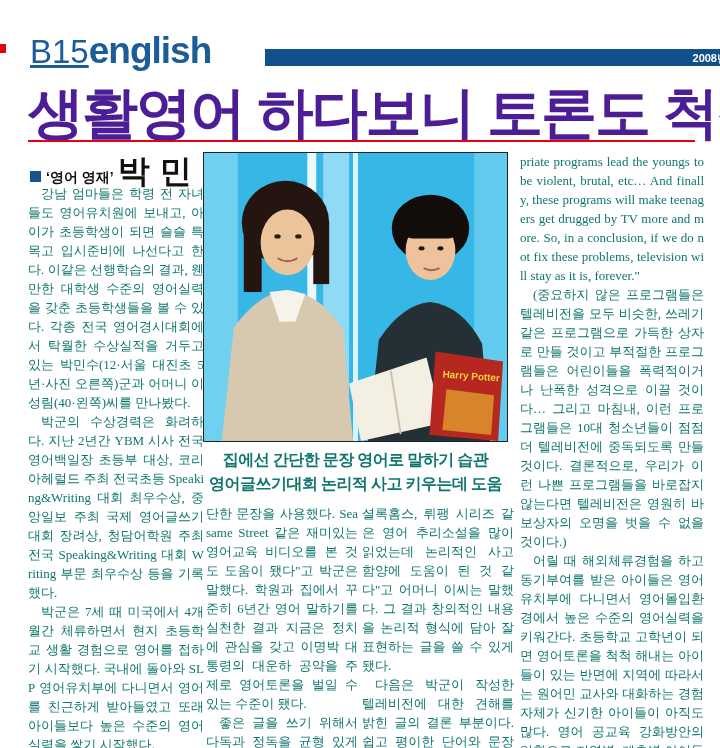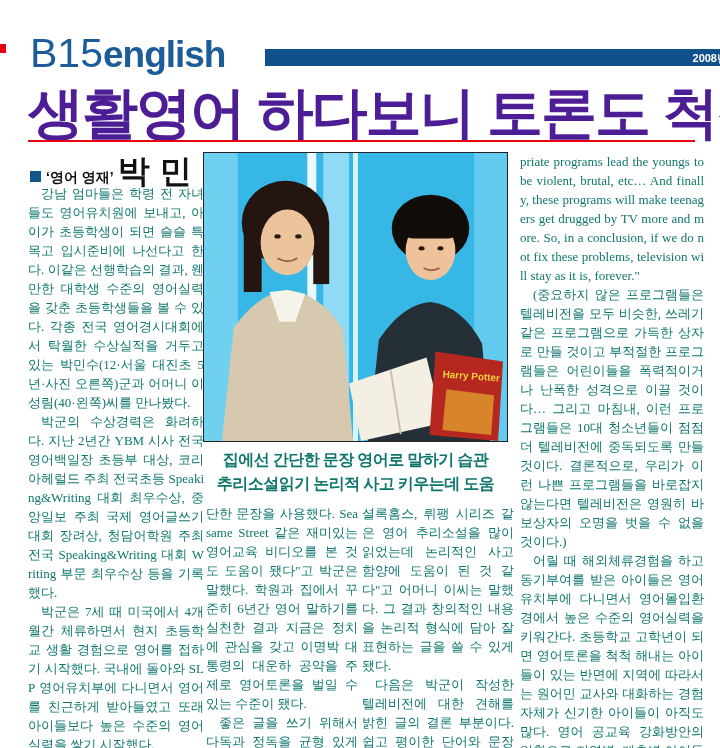--- a/index.html
+++ b/index.html
@@ -3,21 +3,21 @@
 <meta charset="utf-8">
 <style>
   html,body{margin:0;padding:0;background:#fff;}
   .page{position:relative;width:720px;height:748px;background:#fff;overflow:hidden;
         font-family:"Liberation Serif", serif;color:#1c1c1c;}
 
   
   .red-mark{position:absolute;left:0;top:44px;width:6px;height:9px;background:#e60012;}
   .masthead{position:absolute;left:30px;top:30px;height:44px;white-space:nowrap;
             font-family:"Liberation Sans", sans-serif;color:#1b5c99;}
-  .masthead .pn{font-size:41px;font-weight:400;letter-spacing:0;}
+  .masthead .pn{font-size:33px;font-weight:400;letter-spacing:0;text-decoration:underline;}
   .masthead .sec{font-size:37px;font-weight:800;letter-spacing:-1px;}
   .mast-bar{position:absolute;left:265px;top:49px;width:455px;height:17px;background:#11518b;overflow:hidden;}
   .mast-date{position:absolute;right:-8px;top:2px;color:#fff;font-family:"Liberation Sans", sans-serif;
              font-size:11px;font-weight:700;white-space:nowrap;}
 
   
   .headline{position:absolute;left:28px;top:76px;width:676px;font-family:"Liberation Sans", sans-serif;
             font-size:56px;font-weight:900;letter-spacing:-2px;color:#4c1d95;white-space:nowrap;}
   .headline-rule{position:absolute;left:28px;top:140px;width:667px;height:2px;background:#e60012;}
 
@@ -101,21 +101,21 @@
       <g>
         <polygon points="233,200 301,210 296,290 227,284" fill="#b5271f"></polygon>
         <polygon points="244,238 292,244 289,284 240,279" fill="#d8842a"></polygon>
         <text x="240" y="226" font-size="10" font-weight="bold" fill="#f4d23c" font-family="Liberation Sans, sans-serif" transform="rotate(4 240 226)">Harry Potter</text>
       </g>
     </svg>
   </div>
 
   <div class="caption">
     <div>집에선 간단한 문장 영어로 말하기 습관</div>
-    <div>추리소설읽기 논리적 사고 키우는데 도움</div>
+    <div>영어글쓰기대회 논리적 사고 키우는데 도움</div>
   </div>
 
   <div class="col col1">
     <p>강남 엄마들은 학령 전 자녀들도 영어유치원에 보내고, 아이가 초등학생이 되면 슬슬 특목고 입시준비에 나선다고 한다. 이같은 선행학습의 결과, 웬만한 대학생 수준의 영어실력을 갖춘 초등학생들을 볼 수 있다. 각종 전국 영어경시대회에서 탁월한 수상실적을 거두고 있는 박민수(12·서울 대진초 5년·사진 오른쪽)군과 어머니 이성림(40·왼쪽)씨를 만나봤다.</p>
     <p>박군의 수상경력은 화려하다. 지난 2년간 YBM 시사 전국영어백일장 초등부 대상, 코리아헤럴드 주최 전국초등 Speaking&amp;Writing 대회 최우수상, 중앙일보 주최 국제 영어글쓰기대회 장려상, 청담어학원 주최 전국 Speaking&amp;Writing 대회 Writing 부문 최우수상 등을 기록했다.</p>
     <p>박군은 7세 때 미국에서 4개월간 체류하면서 현지 초등학교 생활 경험으로 영어를 접하기 시작했다. 국내에 돌아와 SLP 영어유치부에 다니면서 영어를 친근하게 받아들였고 또래 아이들보다 높은 수준의 영어실력을 쌓기 시작했다.</p>
 
   </div>
 
   <div class="col col2">

